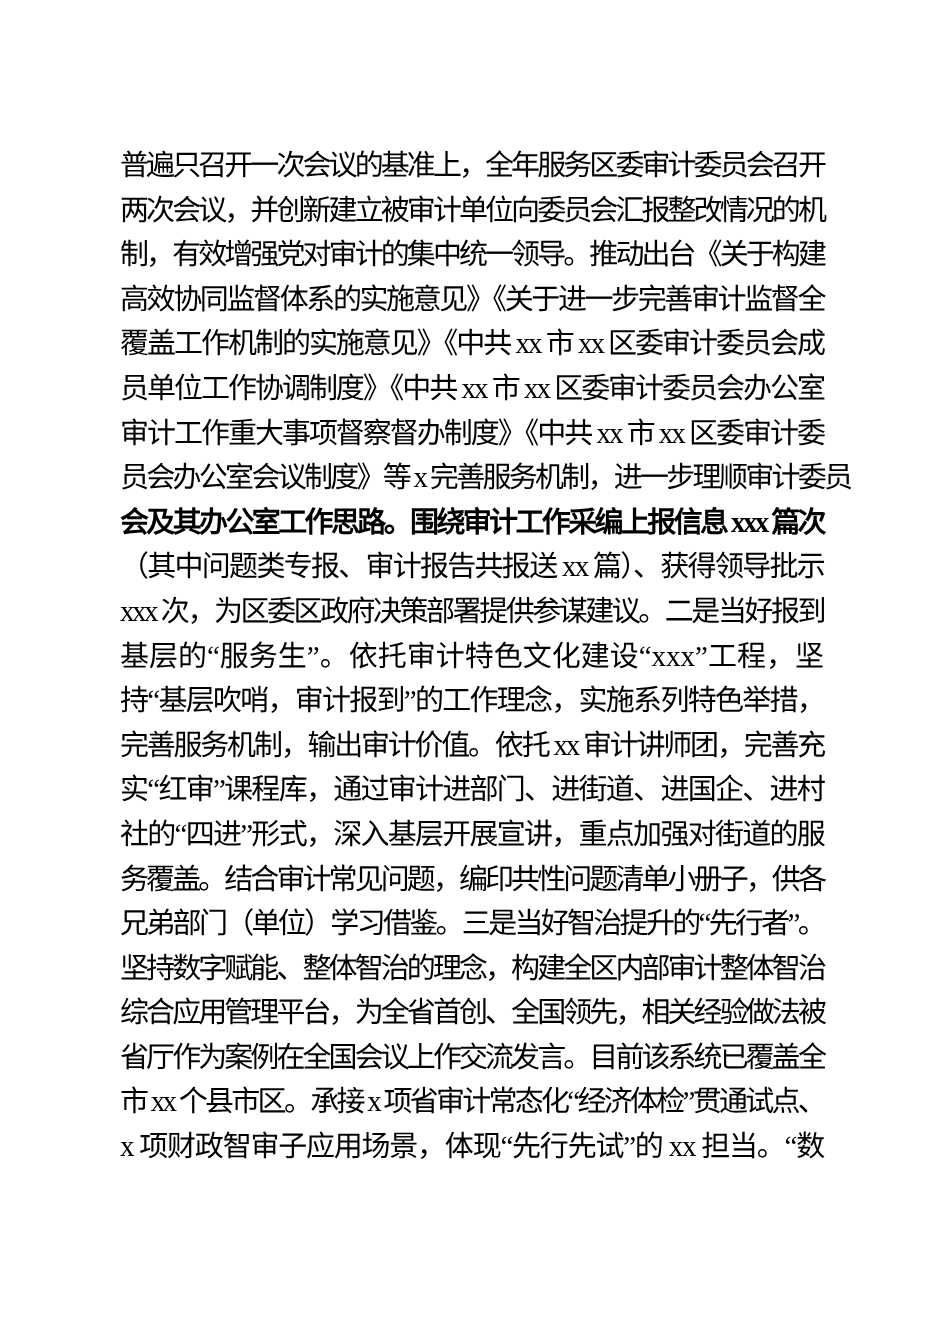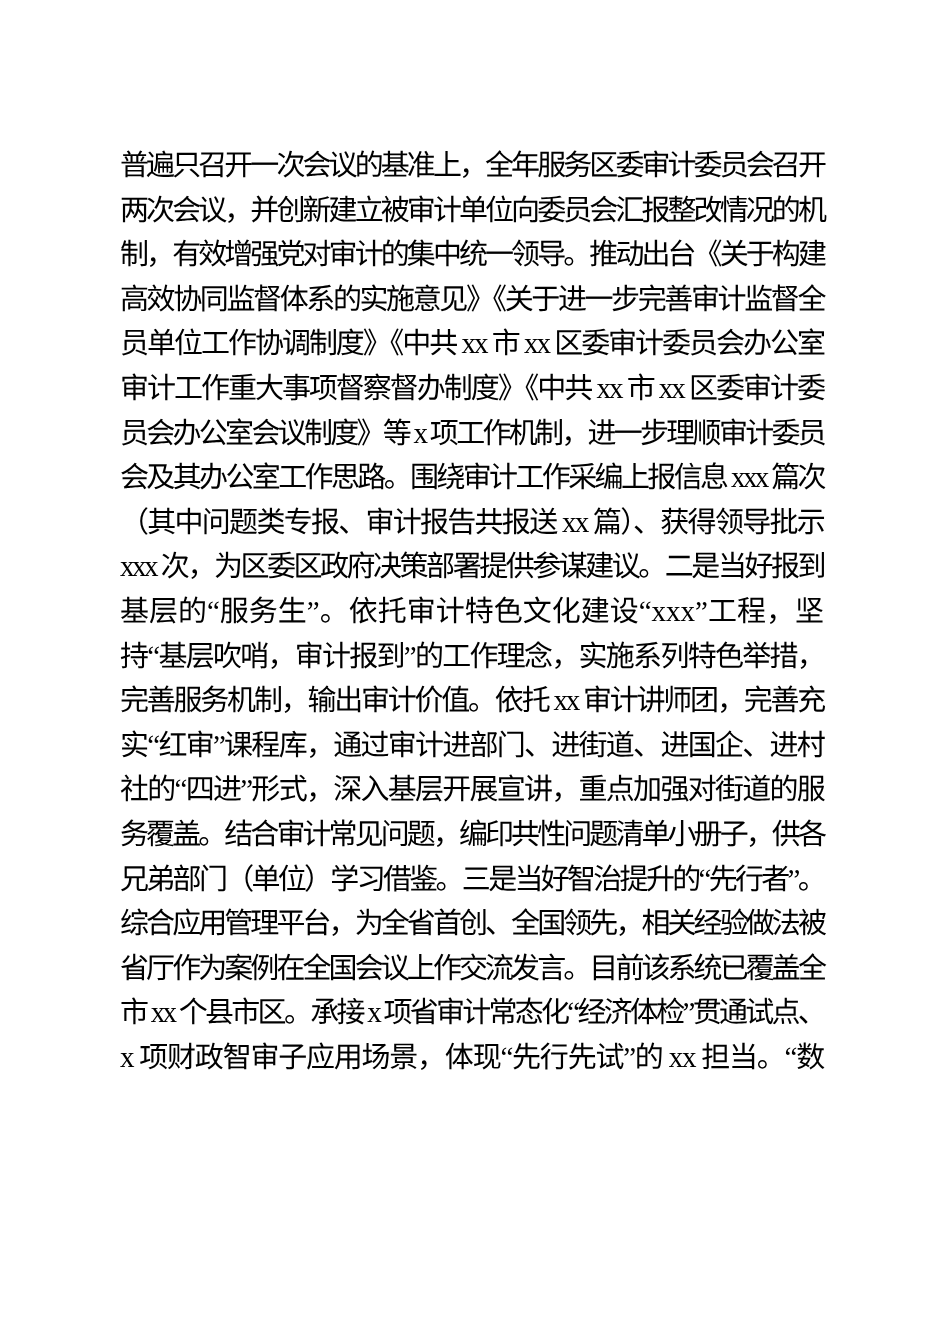--- a/index.html
+++ b/index.html
@@ -40,31 +40,33 @@
 </style>
 </head>
 <body style="background: rgb(255, 255, 255);">
 
 <main class="page">
   <section class="text-block" style="color: rgb(0, 0, 0);">
     <div class="line"><span class="line-text" style="letter-spacing: -2.927px;">普遍只召开一次会议的基准上，全年服务区委审计委员会召开</span></div>
     <div class="line"><span class="line-text" style="letter-spacing: -2.927px;">两次会议，并创新建立被审计单位向委员会汇报整改情况的机</span></div>
     <div class="line"><span class="line-text" style="letter-spacing: -2.927px; text-align: right;">制，有效增强党对审计的集中统一领导。推动出台《关于构建</span></div>
     <div class="line"><span class="line-text" style="letter-spacing: -2.389px;">高效协同监督体系的实施意见》《关于进一步完善审计监督全</span></div>
+    <div class="line"><span class="line-text" style="letter-spacing: -2.016px;">覆盖工作机制的实施意见》《中共 xx 市 xx 区委审计委员会成</span></div>
     <div class="line"><span class="line-text" style="letter-spacing: -2.016px;">员单位工作协调制度》《中共 xx 市 xx 区委审计委员会办公室</span></div>
     <div class="line"><span class="line-text" style="letter-spacing: -2.016px; margin-top: 16px;">审计工作重大事项督察督办制度》《中共 xx 市 xx 区委审计委</span></div>
-    <div class="line"><span class="line-text" style="letter-spacing: -2.725px;">员会办公室会议制度》等 x 项工作机制，进一步理顺审计委员</span></div>
-    <div class="line"><span class="line-text" style="letter-spacing: -2.634px;">会及其办公室工作思路。围绕审计工作采编上报信息 xxx 篇次</span></div>
+    <div class="line"><span class="line-text" style="letter-spacing: -2.725px;">员会办公室会议制度》等 x 完善服务机制，进一步理顺审计委员</span></div>
+    <div class="line"><span class="line-text" style="letter-spacing: -2.634px; font-weight: bold;">会及其办公室工作思路。围绕审计工作采编上报信息 xxx 篇次</span></div>
     <div class="line"><span class="line-text" style="letter-spacing: -1.725px;">（其中问题类专报、审计报告共报送 xx 篇）、获得领导批示</span></div>
     <div class="line"><span class="line-text" style="letter-spacing: -2.475px;">xxx 次，为区委区政府决策部署提供参谋建议。二是当好报到</span></div>
     <div class="line"><span class="line-text" style="letter-spacing: 0px;">基层的“服务生”。依托审计特色文化建设“xxx”工程，坚</span></div>
     <div class="line"><span class="line-text" style="letter-spacing: -1.731px;">持“基层吹哨，审计报到”的工作理念，实施系列特色举措，</span></div>
     <div class="line"><span class="line-text" style="letter-spacing: -2.225px;">完善服务机制，输出审计价值。依托 xx 审计讲师团，完善充</span></div>
     <div class="line"><span class="line-text" style="letter-spacing: -1.731px;">实“红审”课程库，通过审计进部门、进街道、进国企、进村</span></div>
     <div class="line"><span class="line-text" style="letter-spacing: -1.731px;">社的“四进”形式，深入基层开展宣讲，重点加强对街道的服</span></div>
     <div class="line"><span class="line-text" style="letter-spacing: -2.927px;">务覆盖。结合审计常见问题，编印共性问题清单小册子，供各</span></div>
     <div class="line"><span class="line-text" style="letter-spacing: -2.705px; margin-top: 29px;">兄弟部门（单位）学习借鉴。三是当好智治提升的“先行者”。</span></div>
+    <div class="line"><span class="line-text" style="letter-spacing: -2.927px;">坚持数字赋能、整体智治的理念，构建全区内部审计整体智治</span></div>
     <div class="line"><span class="line-text" style="letter-spacing: -2.927px;">综合应用管理平台，为全省首创、全国领先，相关经验做法被</span></div>
     <div class="line"><span class="line-text" style="letter-spacing: -2.927px;">省厅作为案例在全国会议上作交流发言。目前该系统已覆盖全</span></div>
     <div class="line"><span class="line-text" style="letter-spacing: -2.735px;">市 xx 个县市区。承接 x 项省审计常态化“经济体检”贯通试点、</span></div>
     <div class="line"><span class="line-text" style="letter-spacing: -1.222px; margin-top: 28px;">x 项财政智审子应用场景，体现“先行先试”的 xx 担当。“数</span></div>
   </section>
 </main>
 
 </body></html>

